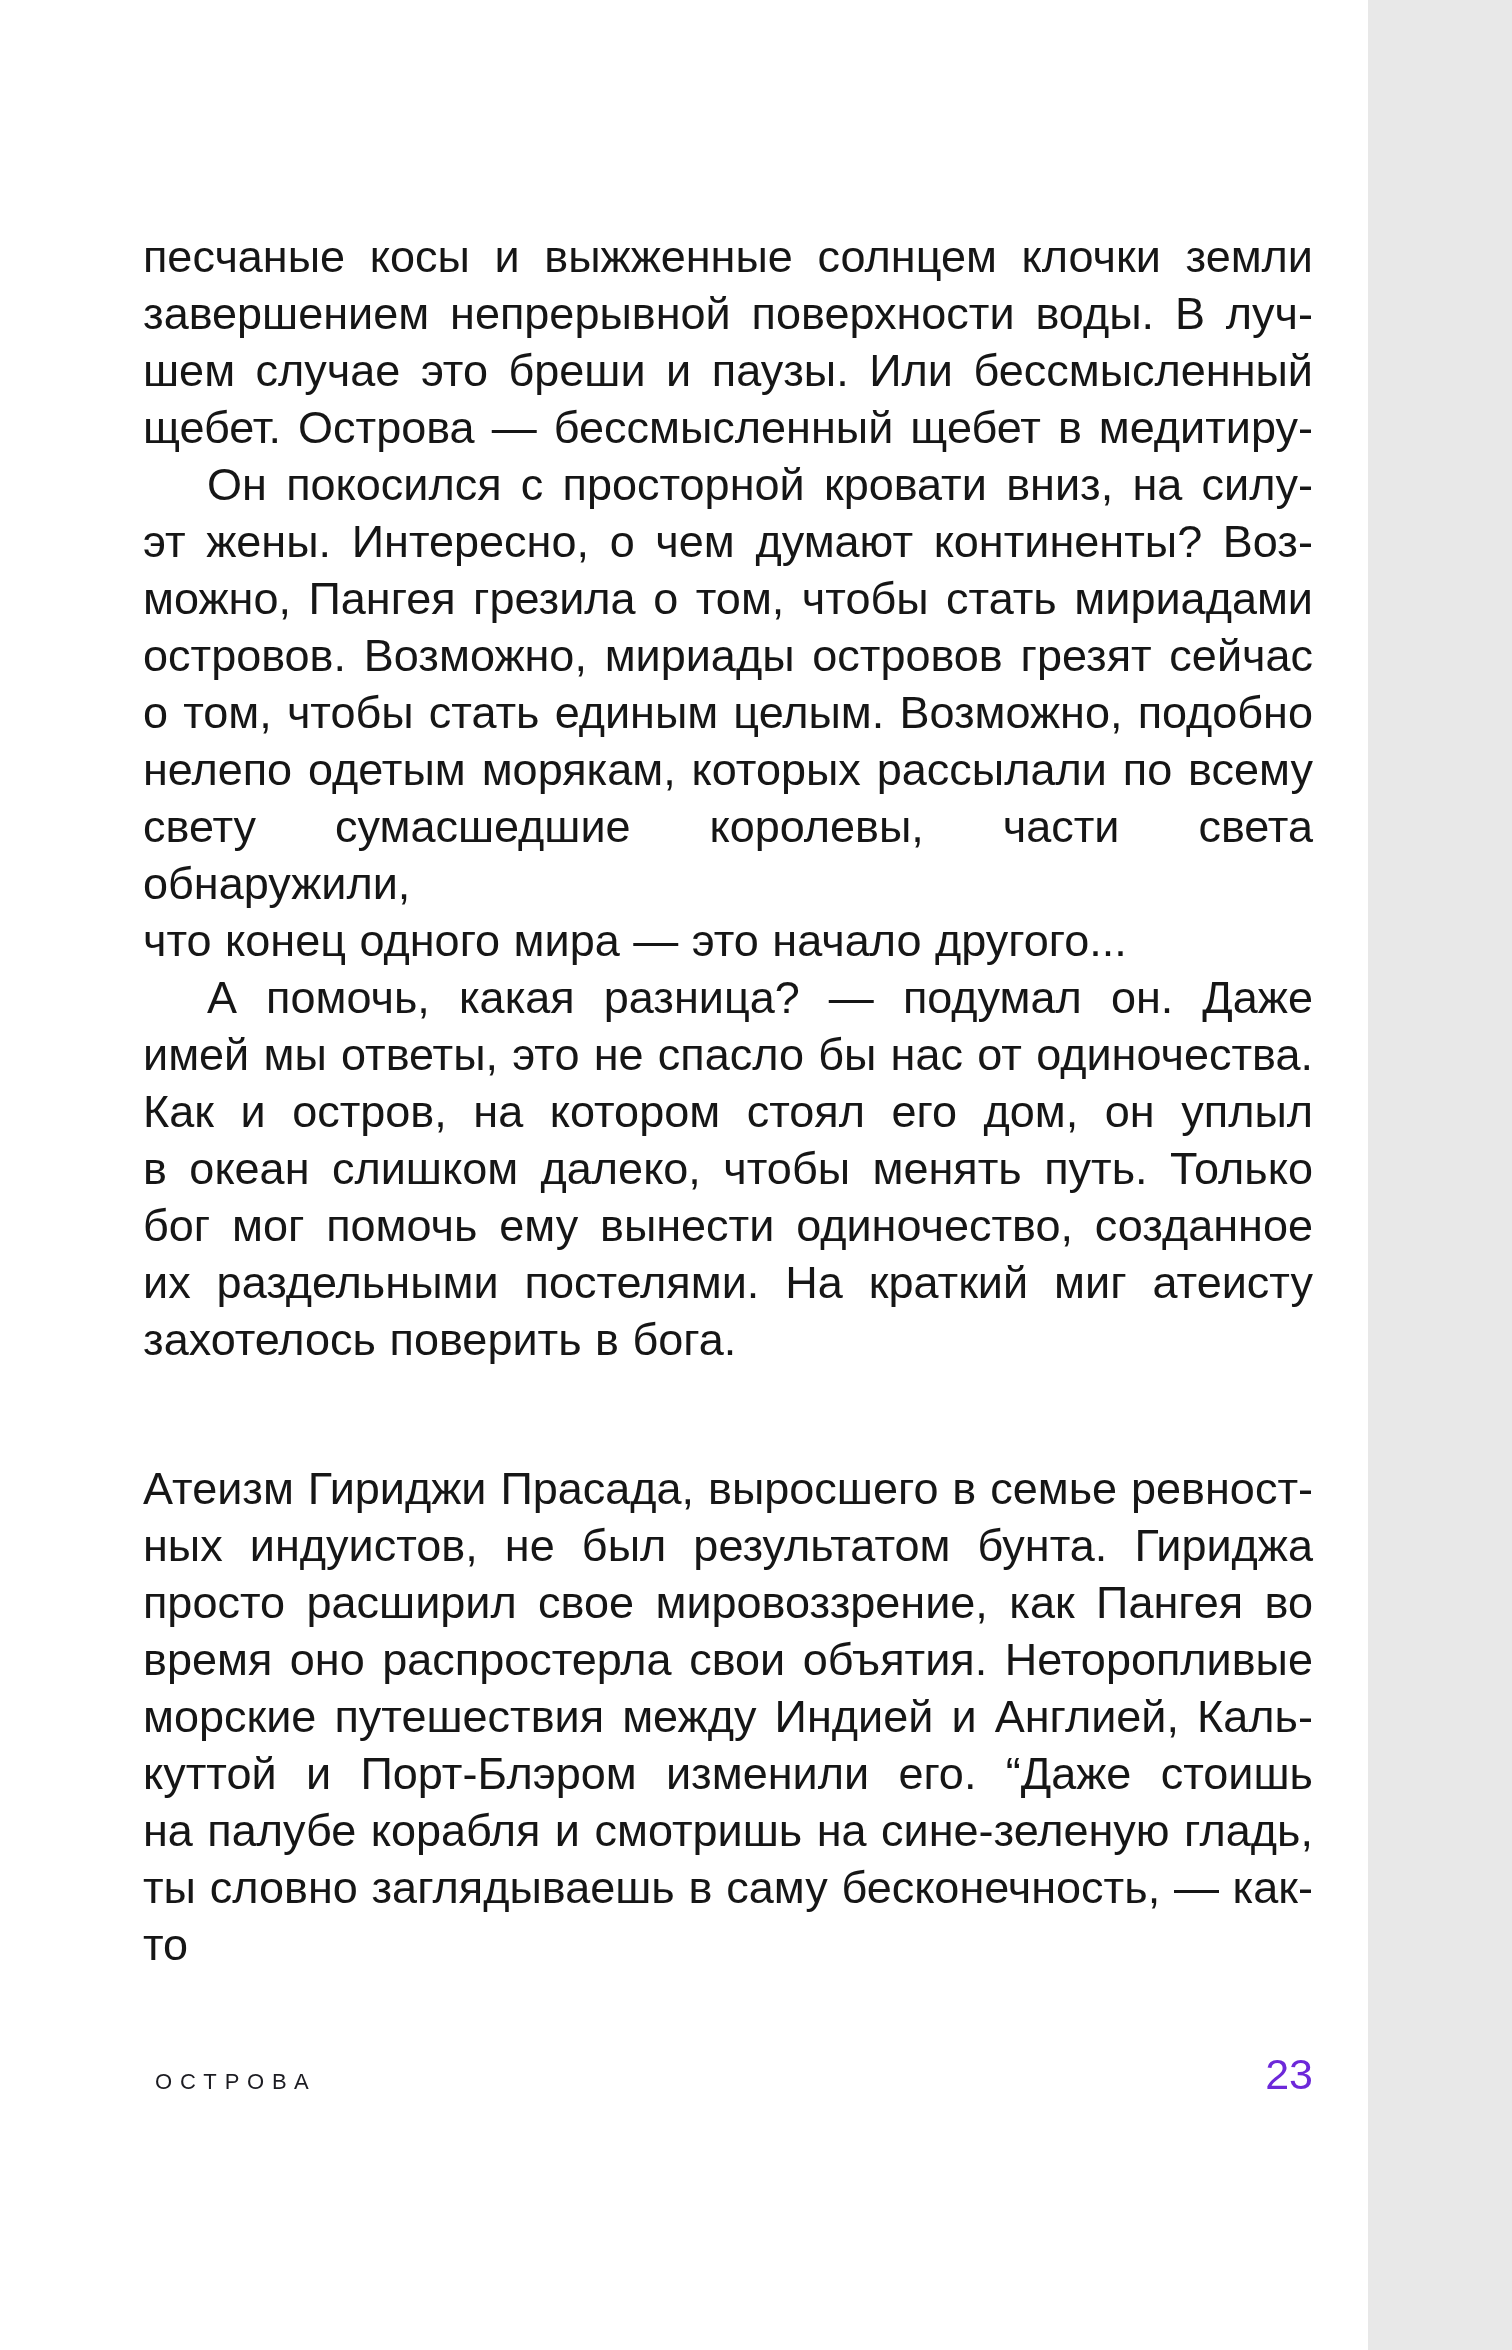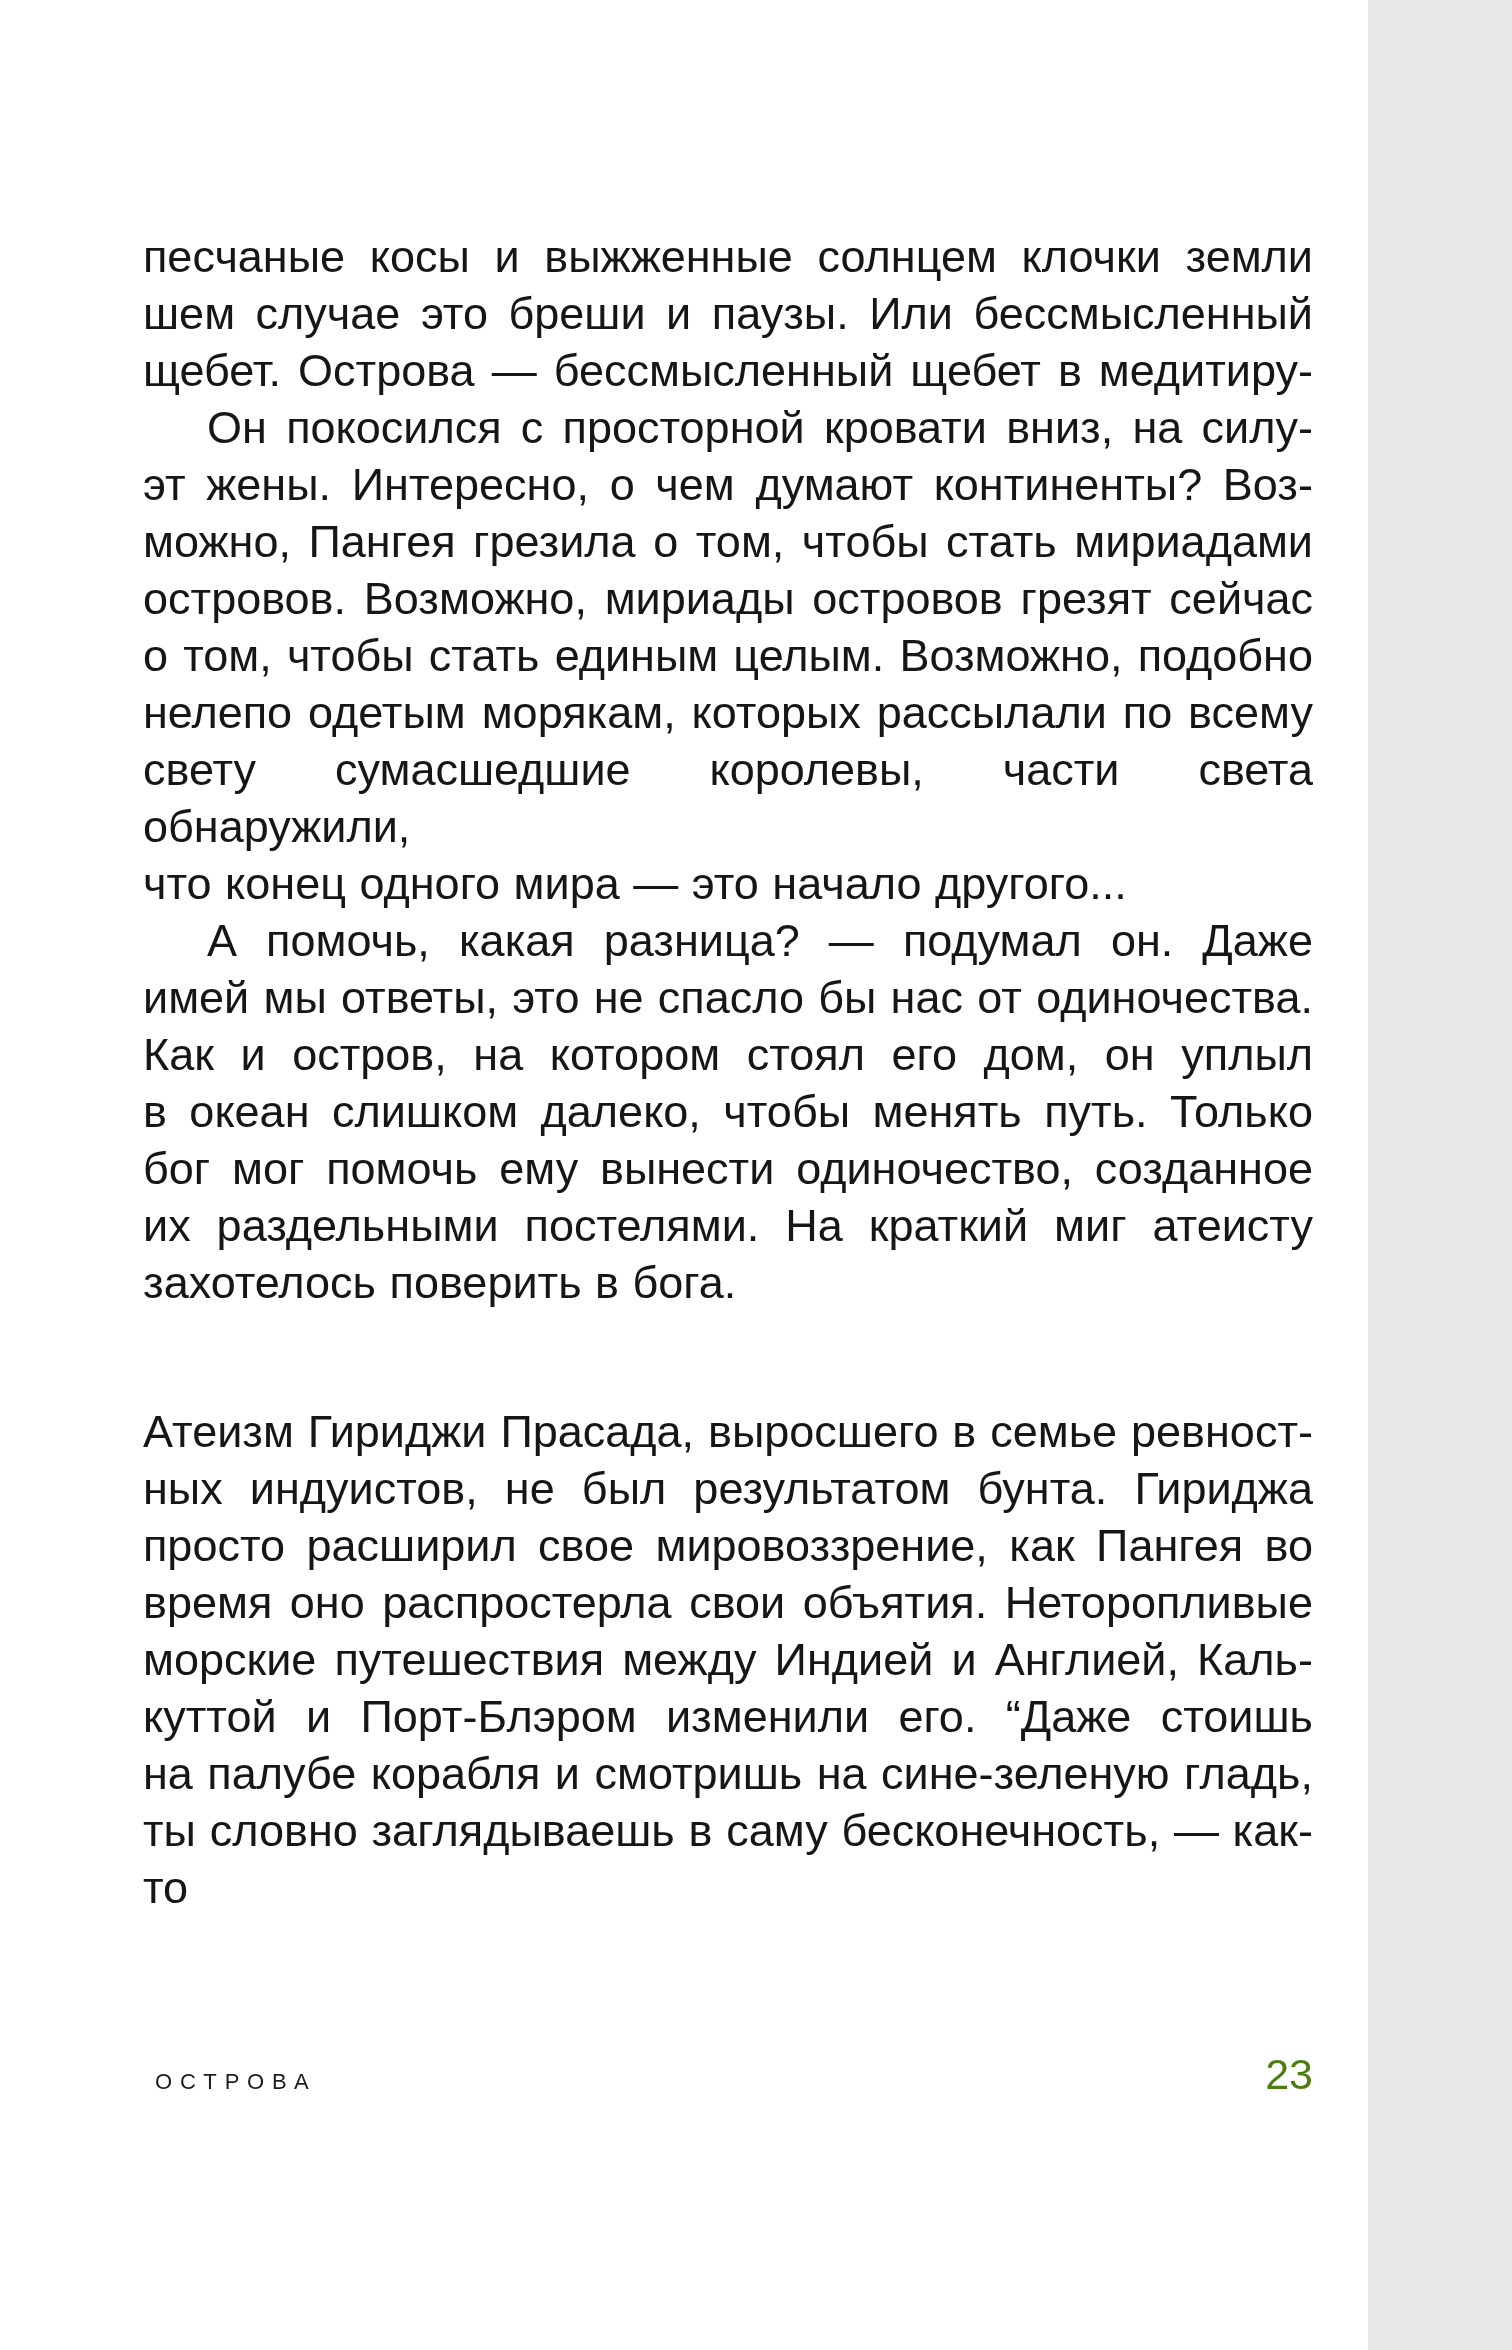--- a/index.html
+++ b/index.html
@@ -52,32 +52,33 @@
     align-items: baseline;
   }
   .running-title {
     font-size: 22px;
     letter-spacing: 8px;
     padding-left: 12px;
     color: #1c1c22;
   }
   .page-number {
     font-size: 43px;
-    color: #4d7c0f;
+    color: #6d28d9;
   }
 </style>
 </head>
 <body>
 
 <div class="page">
 
   <div class="text-block">
 
     <div class="para">
       <div class="line">песчаные косы и выжженные солнцем клочки земли</div>
+      <div class="line">завершением непрерывной поверхности воды. В луч-</div>
       <div class="line">шем случае это бреши и паузы. Или бессмысленный</div>
       <div class="line">щебет. Острова — бессмысленный щебет в медитиру-</div>
     </div>
 
     <div class="para">
       <div class="line indent">Он покосился с просторной кровати вниз, на силу-</div>
       <div class="line">эт жены. Интересно, о чем думают континенты? Воз-</div>
       <div class="line">можно, Пангея грезила о том, чтобы стать мириадами</div>
       <div class="line">островов. Возможно, мириады островов грезят сейчас</div>
       <div class="line">о том, чтобы стать единым целым. Возможно, подобно</div>

